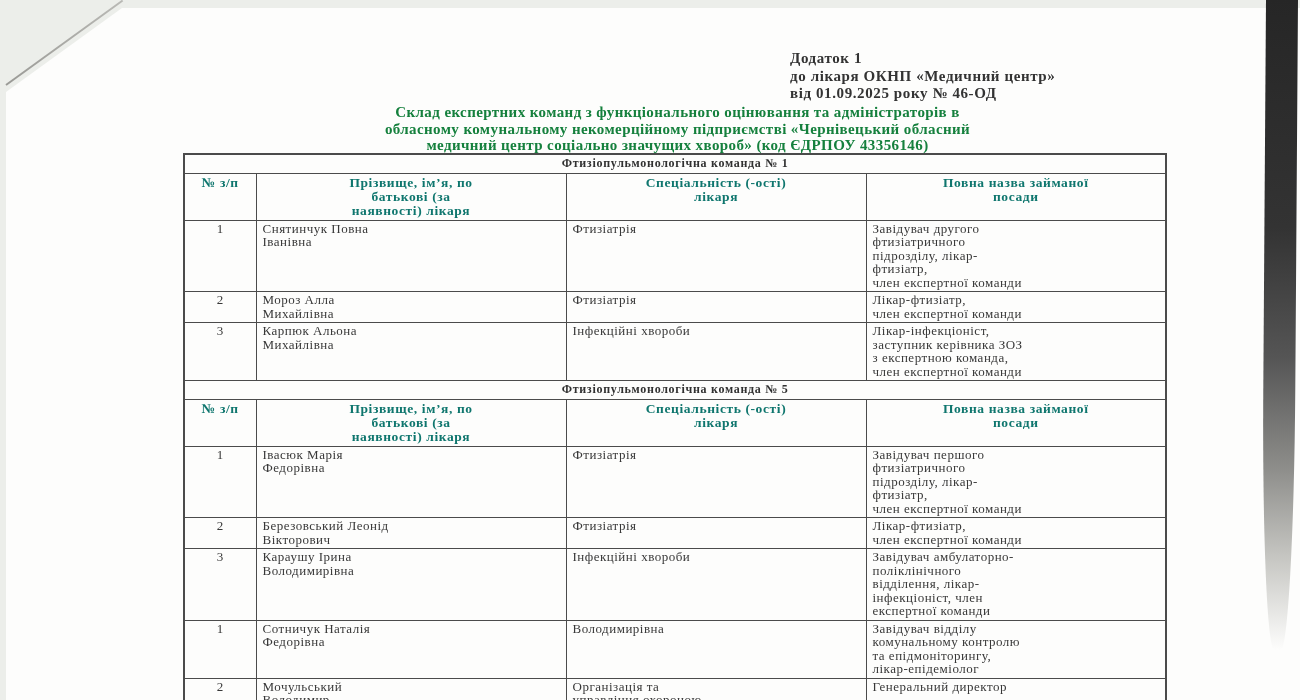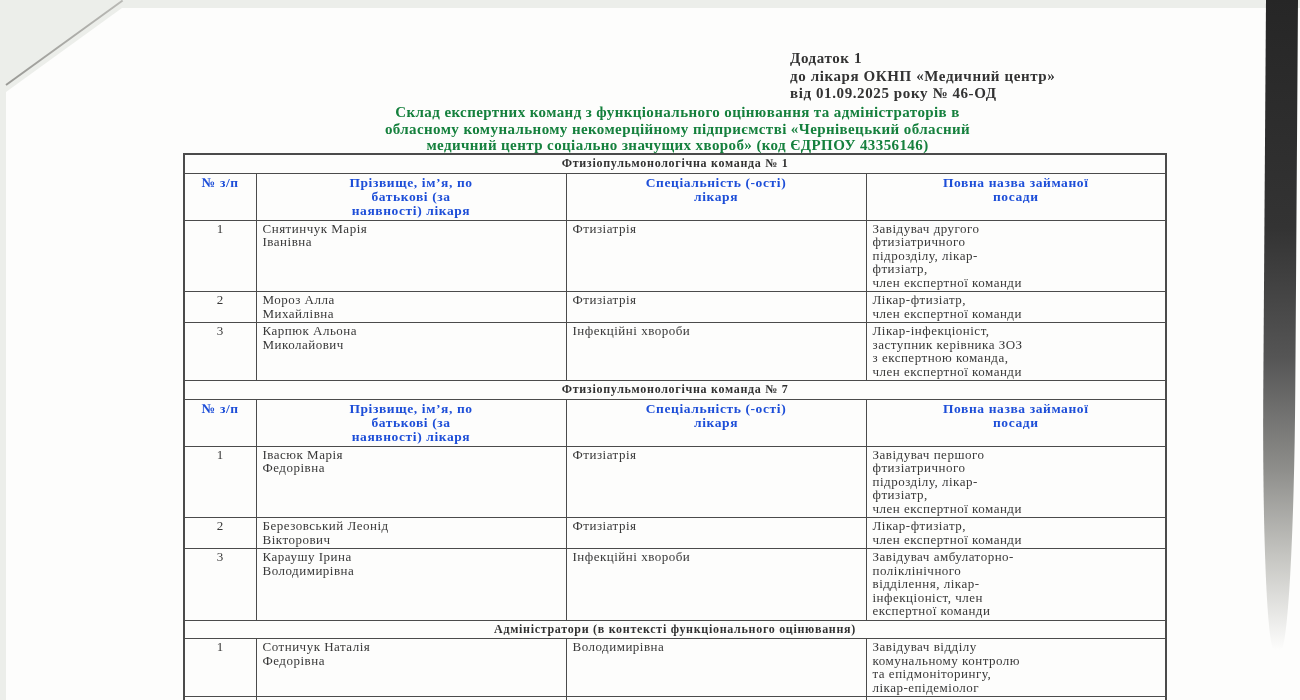--- a/index.html
+++ b/index.html
@@ -47,21 +47,21 @@
     white-space:pre-line;
     overflow:hidden;
   }
   table.doc{border:2px solid #4b4b4b;}
   tr.banner td{
     text-align:center;font-weight:bold;font-size:12px;
     padding:2px 4px;white-space:normal;color:#313131;letter-spacing:0.7px;
   }
   tr.head td{
     text-align:center;font-weight:bold;font-size:13.5px;line-height:14px;
-    color:#1d4ed8;letter-spacing:0.6px;vertical-align:top;padding-top:2px;
+    color:#0f766e;letter-spacing:0.6px;vertical-align:top;padding-top:2px;
   }
   td.num{text-align:center;padding-left:2px;padding-right:2px;}
   td.pos{padding-left:10px;}
   td.spec{padding-left:10px;}
 </style>
 </head>
 <body>
 
 <div class="page">
 
@@ -92,50 +92,50 @@
         <td>Прізвище, ім’я, по
 батькові (за
 наявності) лікаря</td>
         <td>Спеціальність (-ості)
 лікаря</td>
         <td>Повна назва займаної
 посади</td>
       </tr>
       <tr style="height:68px">
         <td class="num">1</td>
-        <td>Снятинчук Марія
+        <td>Снятинчук Повна
 Іванівна</td>
         <td class="spec">Фтизіатрія</td>
         <td class="pos">Завідувач другого
 фтизіатричного
 підрозділу, лікар-
 фтизіатр,
 член експертної команди</td>
       </tr>
       <tr style="height:30px">
         <td class="num">2</td>
         <td>Мороз Алла
 Михайлівна</td>
         <td class="spec">Фтизіатрія</td>
         <td class="pos">Лікар-фтизіатр,
 член експертної команди</td>
       </tr>
       <tr style="height:56px">
         <td class="num">3</td>
         <td>Карпюк Альона
-Миколайович</td>
+Михайлівна</td>
         <td class="spec">Інфекційні хвороби</td>
         <td class="pos">Лікар-інфекціоніст,
 заступник керівника ЗОЗ
 з експертною команда,
 член експертної команди</td>
       </tr>
 
       <tr class="banner">
-        <td colspan="4">Фтизіопульмонологічна команда № 7</td>
+        <td colspan="4">Фтизіопульмонологічна команда № 5</td>
       </tr>
       <tr class="head" style="height:43px">
         <td>№ з/п</td>
         <td>Прізвище, ім’я, по
 батькові (за
 наявності) лікаря</td>
         <td>Спеціальність (-ості)
 лікаря</td>
         <td>Повна назва займаної
 посади</td>
@@ -164,23 +164,20 @@
         <td>Караушу Ірина
 Володимирівна</td>
         <td class="spec">Інфекційні хвороби</td>
         <td class="pos">Завідувач амбулаторно-
 поліклінічного
 відділення, лікар-
 інфекціоніст, член
 експертної команди</td>
       </tr>
 
-      <tr class="banner">
-        <td colspan="4">Адміністратори (в контексті функціонального оцінювання)</td>
-      </tr>
       <tr style="height:55px">
         <td class="num">1</td>
         <td>Сотничук Наталія
 Федорівна</td>
         <td class="spec">Володимирівна</td>
         <td class="pos">Завідувач відділу
 комунальному контролю
 та епідмоніторингу,
 лікар-епідеміолог</td>
       </tr>

